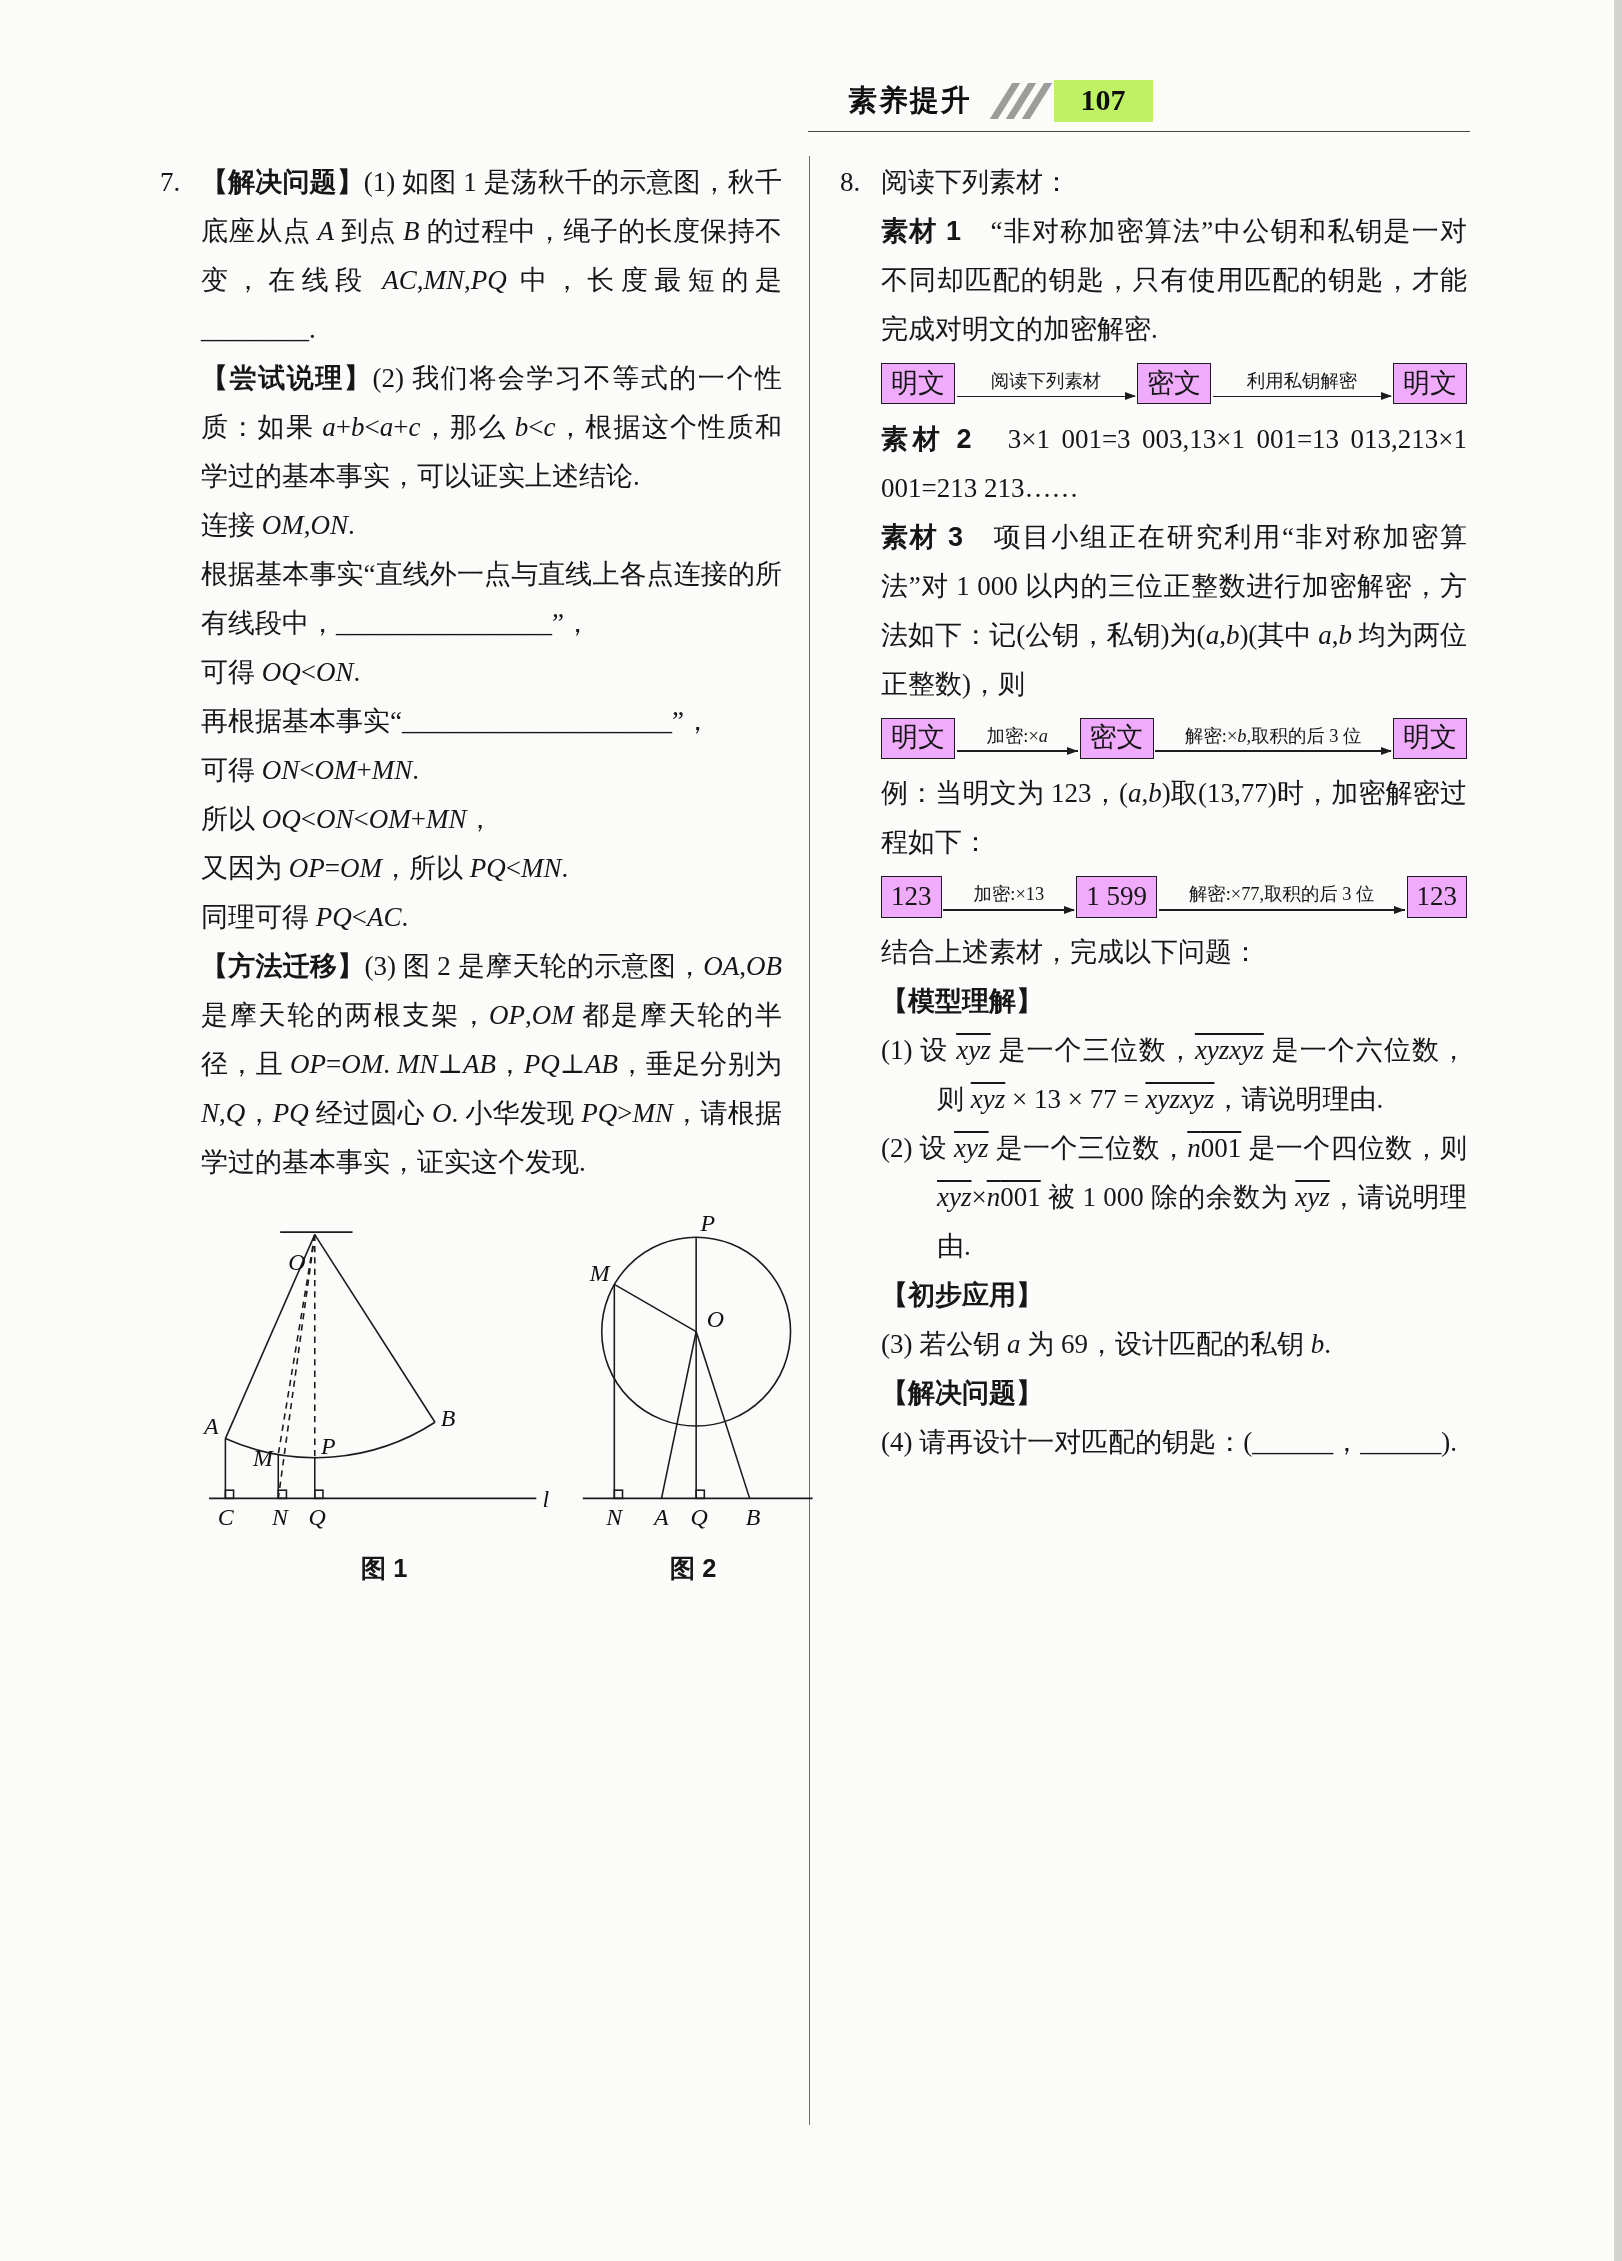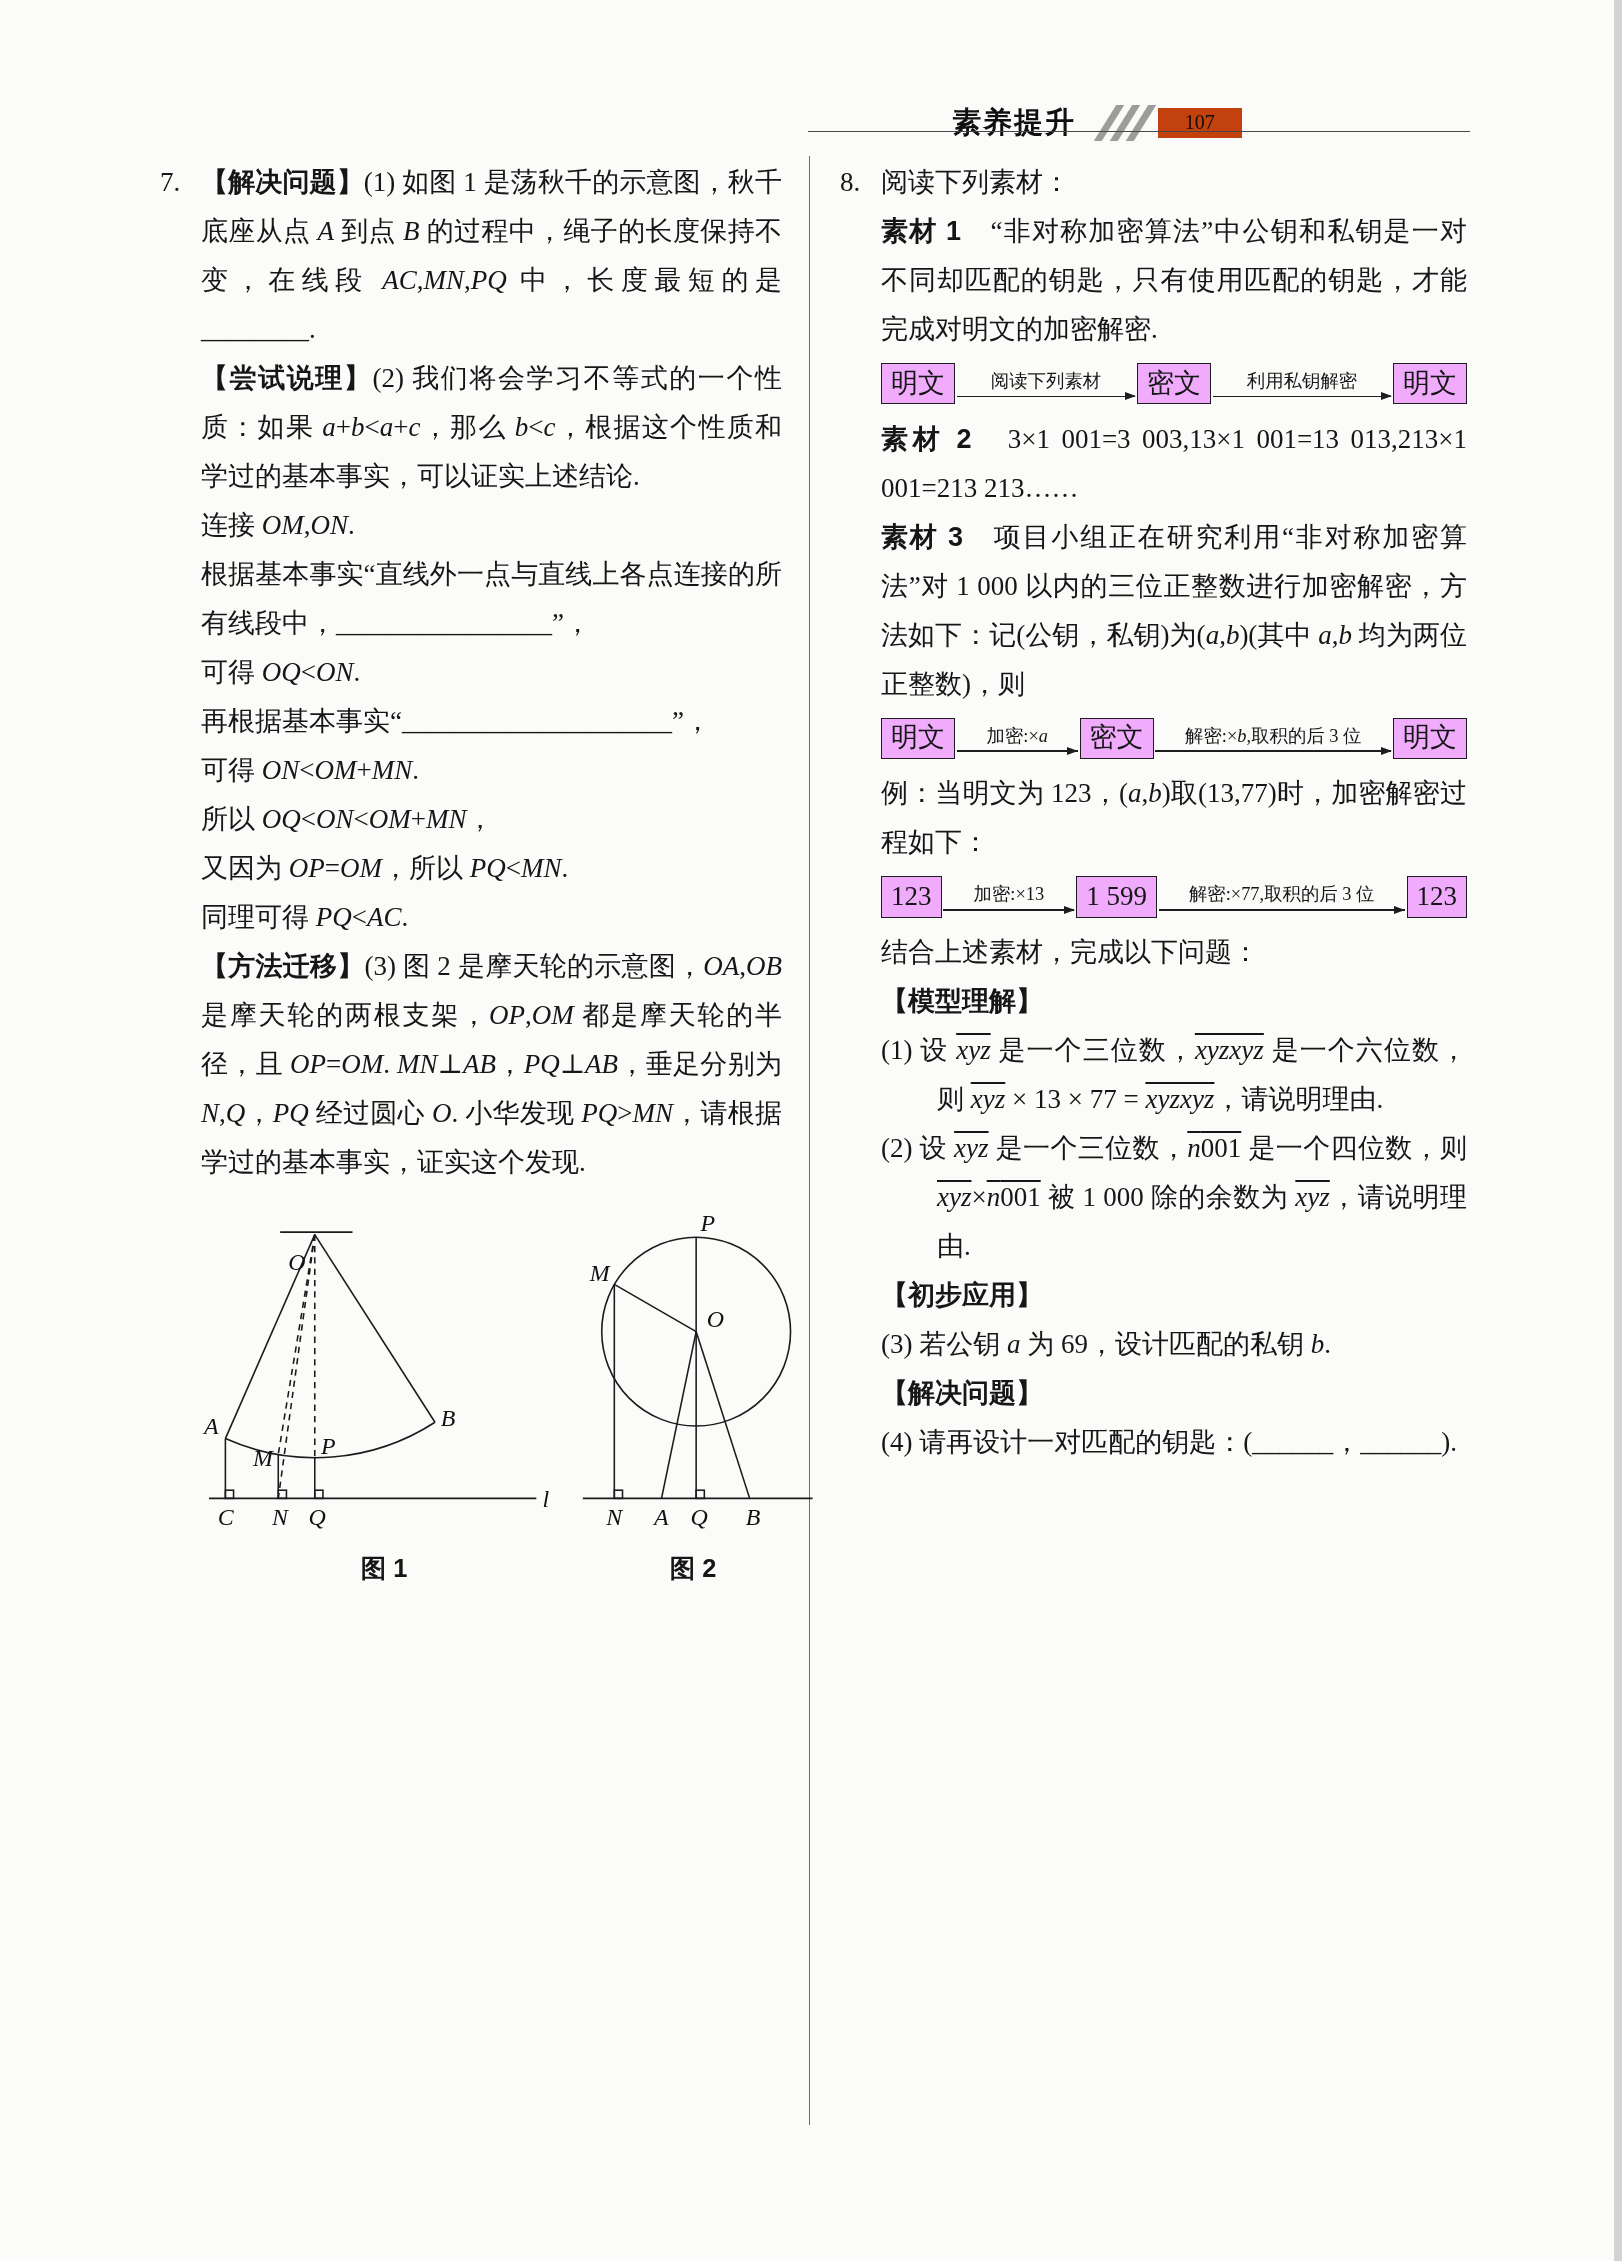--- a/index.html
+++ b/index.html
@@ -7,27 +7,27 @@
   body { width: 1623px; height: 2261px; background: #e9e9e7; }
   .page {
     position: relative; width: 1623px; height: 2261px; overflow: hidden;
     background: #fbfbf9; color: #161616;
     font-family: "Liberation Serif", "DejaVu Serif", serif;
     font-size: 27px;
   }
   .scan-edge-right { position: absolute; right: 0; top: 0; width: 9px; height: 100%; background: #d3d3d1; }
 
   
-  .header { position: absolute; left: 766px; top: 78px; width: 662px; height: 46px;
-            display: flex; align-items: center; justify-content: center; margin-top: 22px; }
+  .header { position: absolute; left: 848px; top: 78px; width: 662px; height: 46px;
+            display: flex; align-items: center; justify-content: flex-start; }
   .header-label { font-family: "Liberation Sans", "DejaVu Sans", sans-serif; font-weight: 700;
                   font-size: 29px; letter-spacing: 1.9px; color: #101010; }
   .slashes { display: flex; margin: 0 12.7px 0 21.6px; }
   .slash { width: 8.3px; height: 36px; background: #9c9c9a; transform: skewX(-32deg); margin-left: 7.6px; }
-  .pagenum-box { background: #c2410c; padding: 3.2px 27px 4.5px; font-weight: 400; font-size: 20px; color: #0e0e0e; }
+  .pagenum-box { background: #bef264; padding: 3.2px 27px 4.5px; font-weight: 700; font-size: 30px; color: #0e0e0e; }
   .header-rule { position: absolute; left: 808px; top: 131px; width: 662px; height: 1.3px; background: #474745; }
 
   
   .divider { position: absolute; left: 809px; top: 156px; width: 1.3px; height: 1969px; background: #6d6d6b; }
   .col { position: absolute; top: 158px; line-height: 49px; }
   .col-left  { left: 160px;  width: 622px; }
   .col-right { left: 840px; width: 627px; }
   .prob { position: relative; padding-left: 41px; }
   .pnum { position: absolute; left: 0; top: 0; }
   p.para { margin: 0; text-align: justify; }

